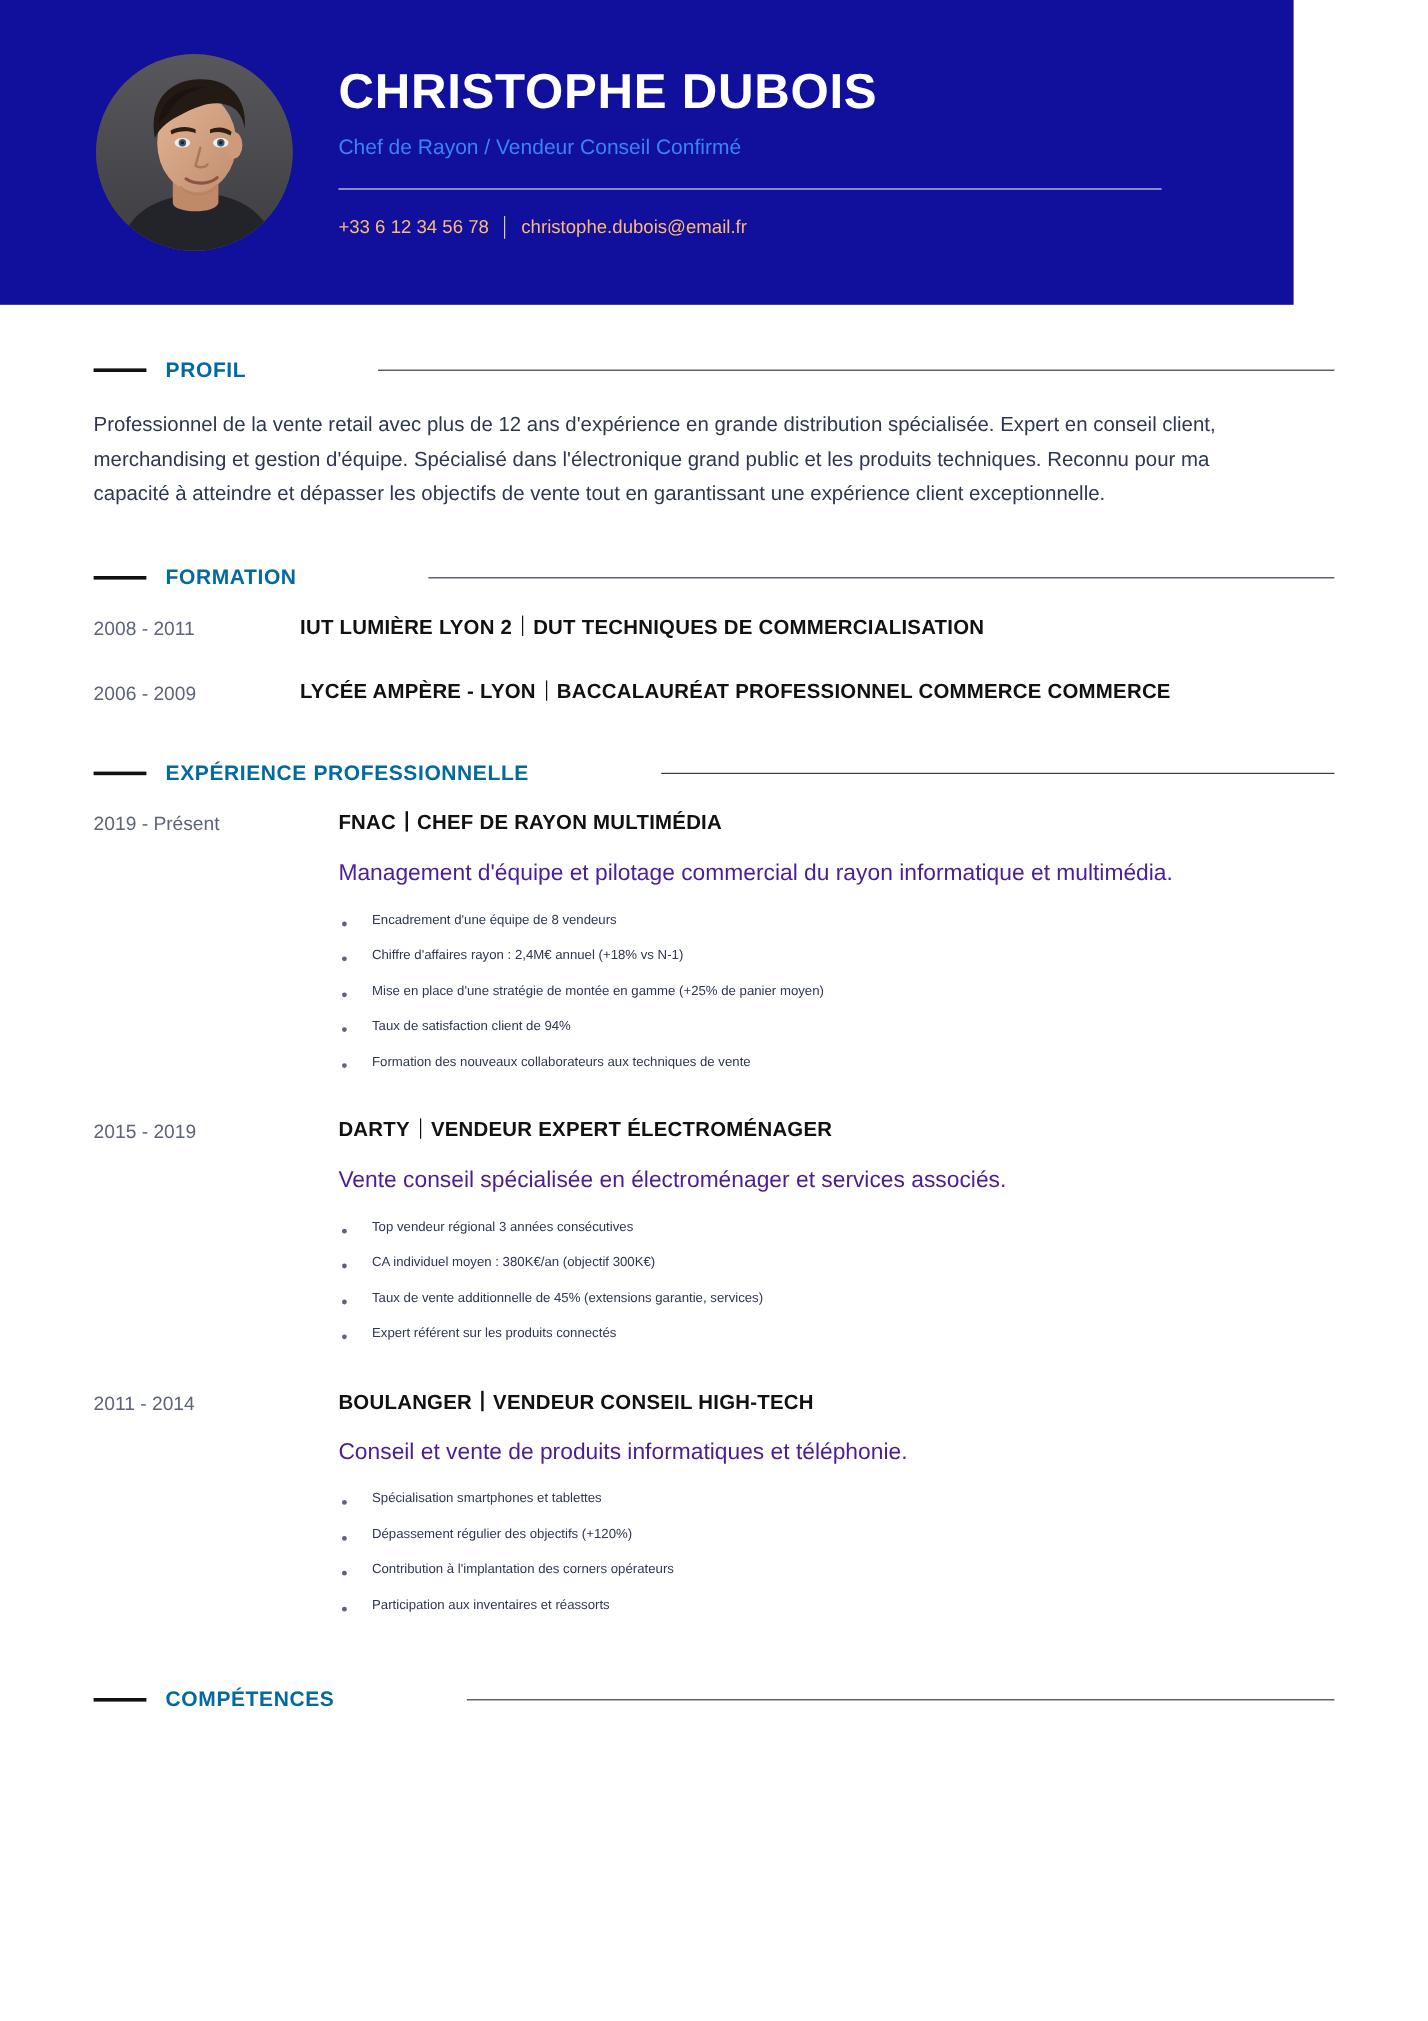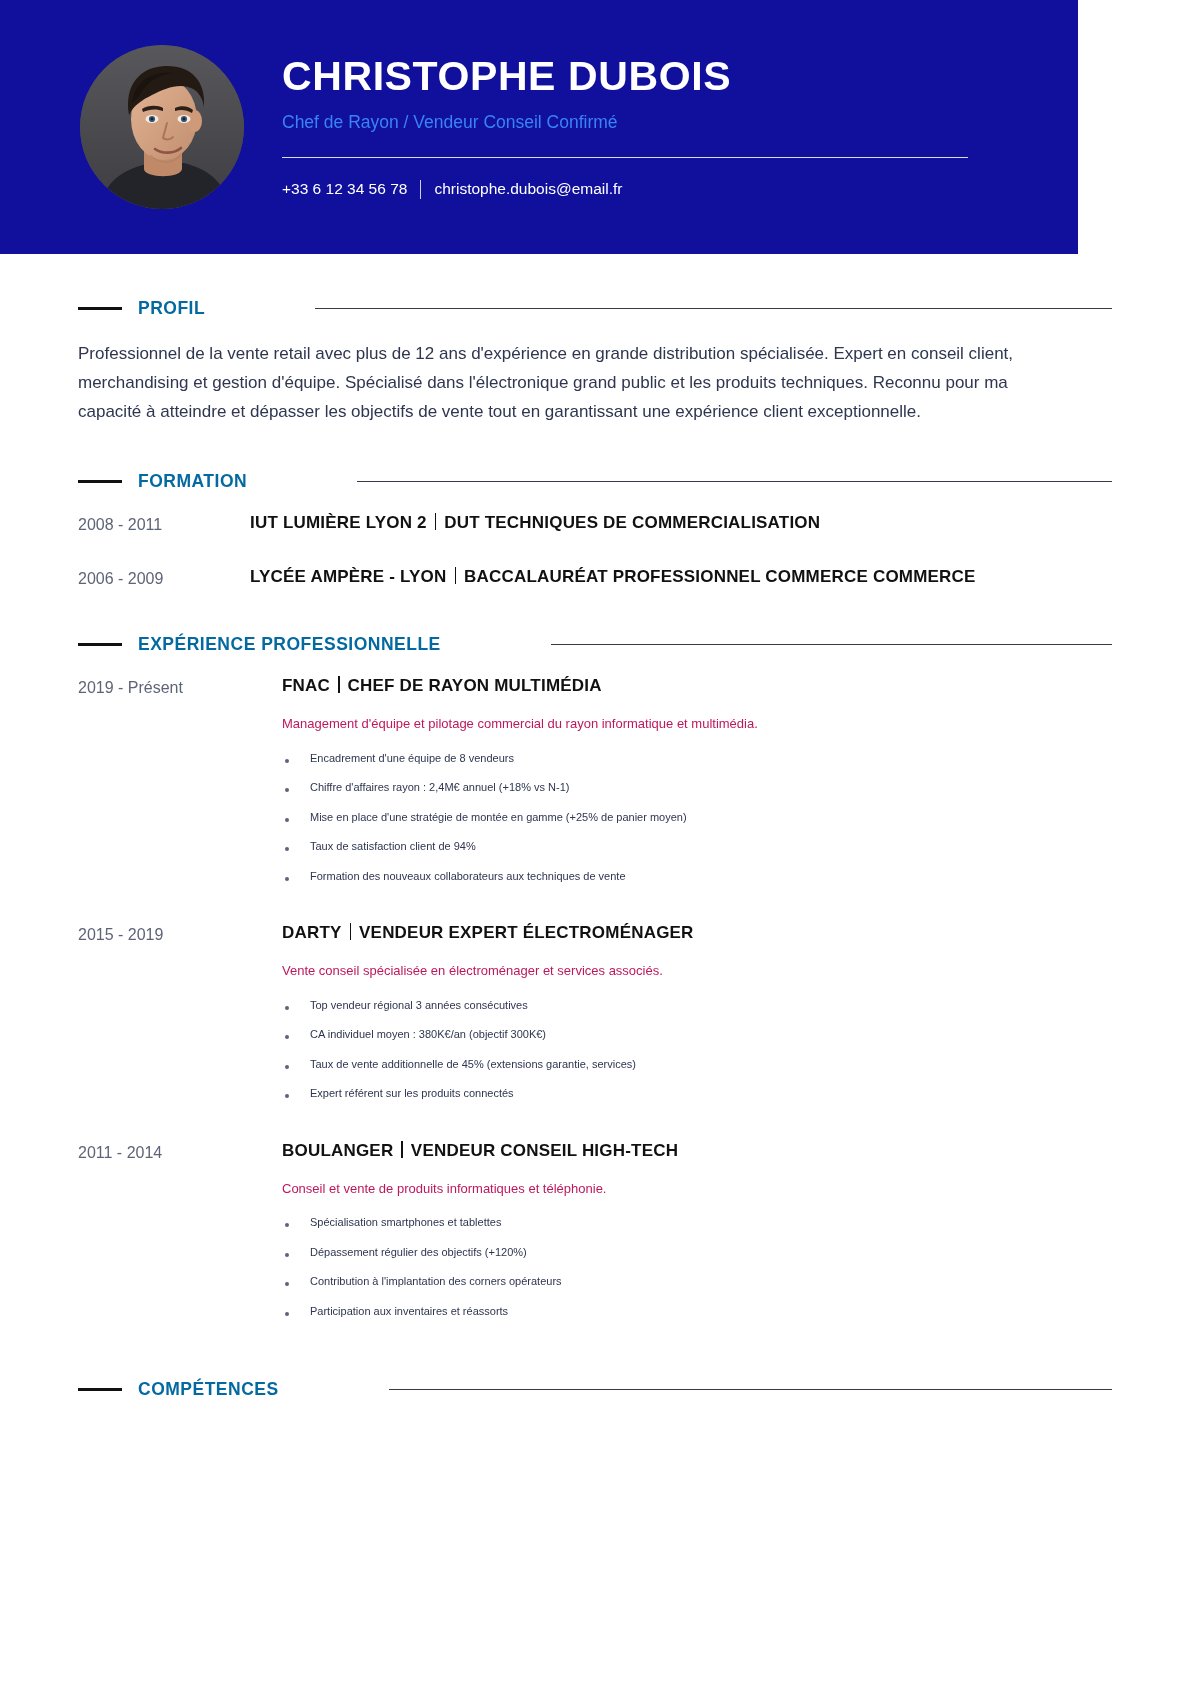--- a/index.html
+++ b/index.html
@@ -75,22 +75,23 @@
 
   .header-rule {
     height: 1px;
     background: rgba(255,255,255,0.85);
     width: 100%;
     margin: 0 0 22px 0;
   }
 
   .contact {
     font-size: 15.5px;
-    color: #ffffff;
+    color: #fdba74;
     display: flex;
+    align-items: center;
     gap: 0;
   }
   .contact .sep {
     display: inline-block;
     width: 1px;
     height: 19px;
     background: rgba(255,255,255,0.8);
     margin: 0 13px;
     vertical-align: middle;
   }
@@ -171,22 +172,22 @@
     margin: 0 8px;
   }
 
   .formation-list .entry { margin-bottom: 30px; }
   .formation-list .entry:last-child { margin-bottom: 0; }
 
   .exp-list .entry { margin-bottom: 38px; gap: 32px; }
   .exp-list .entry:last-child { margin-bottom: 0; }
 
   .entry-desc {
-    font-size: 13px;
-    color: #be185d;
+    font-size: 19px;
+    color: #4c1d95;
     line-height: 1.5;
     margin: 16px 0 0 0;
   }
 
   .bullets {
     list-style: none;
     margin: 16px 0 0 0;
     padding: 0;
   }
   .bullets li {

